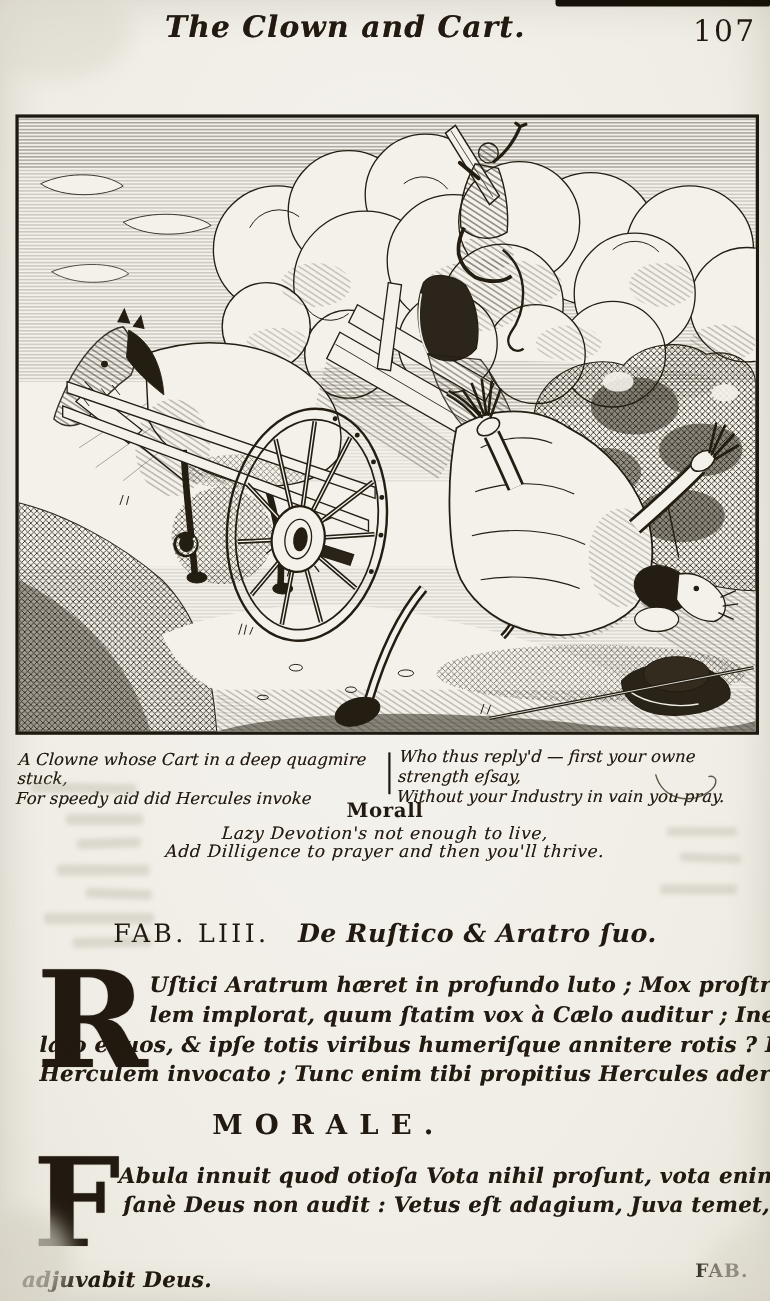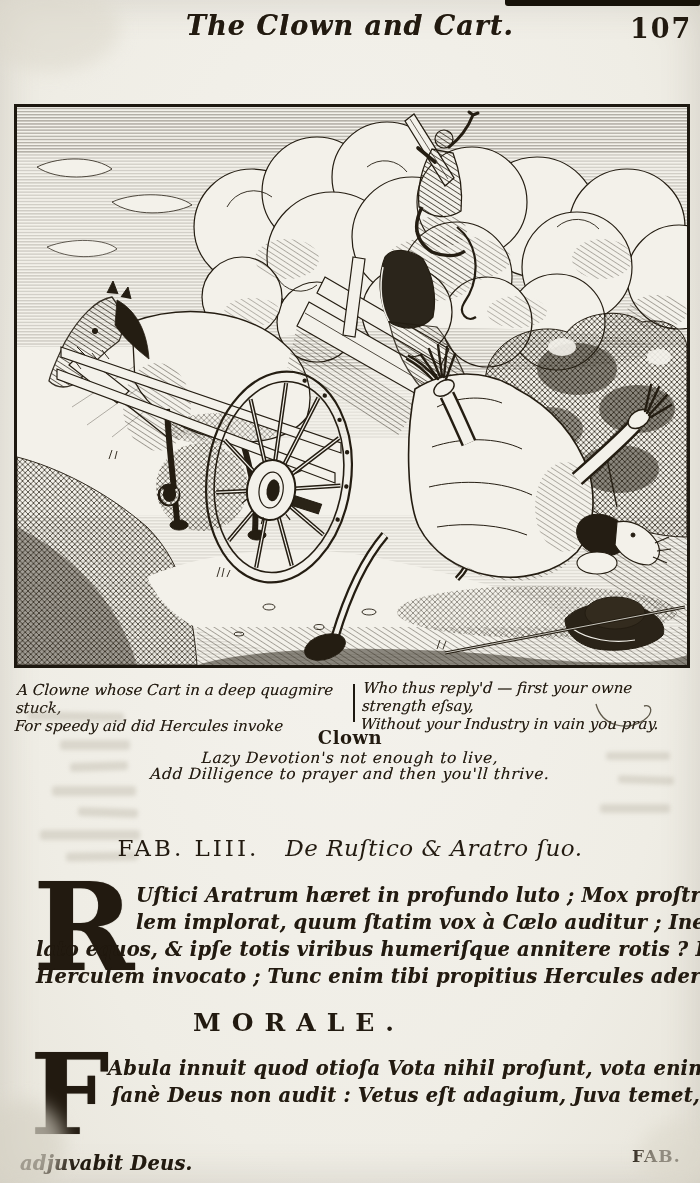--- a/index.html
+++ b/index.html
@@ -6,23 +6,23 @@
   #page{
     position:relative;width:700px;height:1183px;overflow:hidden;
     background:#f2f0ea;
     background-image:radial-gradient(ellipse at 50% 40%, #f5f3ee 0%, #efede5 70%, #e8e5db 100%);
     font-family:"DejaVu Serif", serif;color:#221a10;
     box-shadow:inset 0 0 40px rgba(90,80,60,.18);
   }
   .abs{position:absolute;}
   
   #topbar{left:505px;top:0;width:195px;height:6px;background:#171209;border-radius:0 0 2px 3px;}
-  #hdr-title{left:150px;top:10px;width:400px;text-align:center;font-size:27px;font-weight:bold;
+  #hdr-title{left:150px;top:10px;width:400px;font-size:27px;font-weight:bold;
     font-style:italic;letter-spacing:1px;text-shadow:0 0 .5px rgba(25,15,0,.6);}
-  #hdr-page{left:630px;top:13px;font-size:27px;font-weight:bold;letter-spacing:2px;}
+  #hdr-page{left:630px;top:13px;font-size:27px;font-weight:normal;letter-spacing:2px;}
   #hdr-rule{left:54px;top:43px;width:644px;height:5px;border-radius:3px;
     background:linear-gradient(90deg,#2a2113 0%,#171108 18%,#211a0d 55%,#171108 85%,#3a3category 0,#241c0e 100%);
     transform:rotate(-.15deg);}
   
   #plate{left:14px;top:104px;width:676px;height:564px;border:3px solid #1d1810;box-sizing:border-box;background:#f3f1ea;}
   #plate svg{display:block;width:100%;height:100%;}
   
   .caption{font-style:italic;font-size:15px;line-height:18px;transform:skewX(-4deg);
     text-shadow:0 0 .4px rgba(25,15,0,.5);}
   #cap-left{left:16px;top:681px;width:332px;}
@@ -33,21 +33,21 @@
   #moral-head{left:0;top:727px;width:700px;text-align:center;font-weight:bold;font-size:18px;letter-spacing:.5px;}
   .moral-line{width:700px;text-align:center;font-style:italic;font-size:15.5px;letter-spacing:.6px;
     transform:skewX(-4deg);text-shadow:0 0 .4px rgba(25,15,0,.5);}
   #moral-l1{left:0;top:749px;}
   #moral-l2{left:0;top:765px;}
   
   .ghost{position:absolute;background:#b7b1a2;filter:blur(2.2px);opacity:.38;border-radius:3px;}
   
   #fab-head{left:0;top:835px;width:700px;text-align:center;font-size:23px;}
   #fab-num{font-weight:normal;letter-spacing:3px;}
-  #fab-title{font-weight:normal;font-style:italic;margin-left:26px;letter-spacing:.5px;}
+  #fab-title{font-weight:bold;font-style:italic;margin-left:26px;letter-spacing:.5px;}
   
   .bodyline{font-style:italic;font-weight:bold;font-size:19.5px;letter-spacing:.2px;white-space:nowrap;
     text-shadow:0 0 .5px rgba(25,15,0,.45);}
   .dropcap{font-weight:bold;line-height:.78;text-shadow:0 0 1px rgba(25,15,0,.4);}
   #dc-r{left:33px;top:880px;font-size:122px;}
   #fb-l1{left:136px;top:884px;}
   #fb-l2{left:136px;top:911px;}
   #fb-l3{left:36px;top:938px;}
   #fb-l4{left:36px;top:965px;}
   #morale-head{left:0;top:1008px;width:598px;text-align:center;font-weight:bold;font-size:25px;letter-spacing:11px;}
@@ -270,21 +270,21 @@
   </div>
   <div class="abs" id="cap-div"></div>
   <div class="abs caption" id="cap-right">
     <div>Who thus reply'd — first your owne strength eſsay,</div>
     <div>Without your Industry in vain you pray.</div>
   </div>
   <svg class="abs" id="flourish" width="70" height="34">
     <path d="M4,4 C10,26 34,32 52,20 C62,13 60,4 52,6" fill="none" stroke="#3a3222" stroke-width="1.3" opacity="0.8"></path>
   </svg>
 
-  <div class="abs" id="moral-head">Clown</div>
+  <div class="abs" id="moral-head">Morall</div>
   <div class="abs moral-line" id="moral-l1">Lazy Devotion's not enough to live,</div>
   <div class="abs moral-line" id="moral-l2">Add Dilligence to prayer and then you'll thrive.</div>
 
   <div>
     <div class="ghost" style="left:28px;top:712px;width:96px;height:9px;transform:rotate(1deg)"></div>
     <div class="ghost" style="left:60px;top:740px;width:70px;height:10px"></div>
     <div class="ghost" style="left:70px;top:762px;width:58px;height:9px;transform:rotate(-2deg)"></div>
     <div class="ghost" style="left:52px;top:786px;width:84px;height:10px"></div>
     <div class="ghost" style="left:78px;top:808px;width:60px;height:9px;transform:rotate(2deg)"></div>
     <div class="ghost" style="left:40px;top:830px;width:100px;height:10px"></div>

